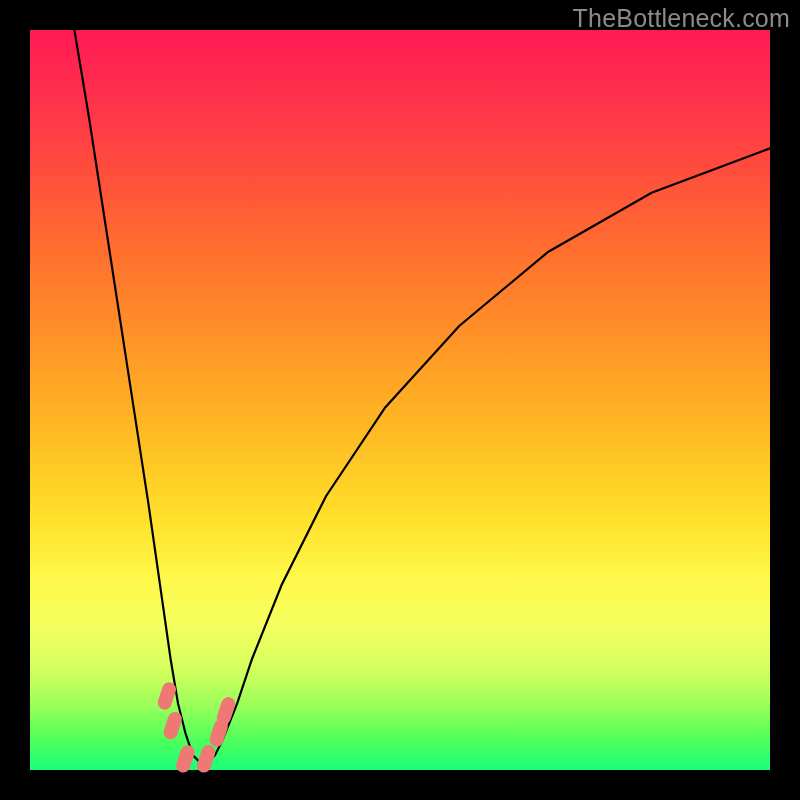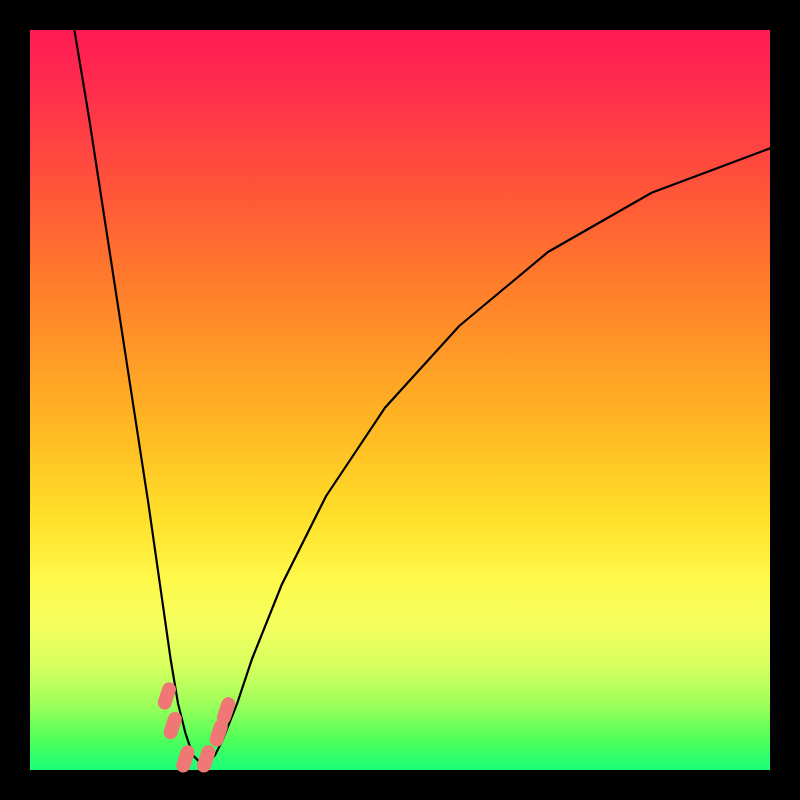--- a/index.html
+++ b/index.html
@@ -70,20 +70,21 @@
   .marker {
     fill: #ef7874;
     stroke: none;
   }
 </style>
 </head>
 <body>
 
 <div class="frame">
 
+  <div class="watermark">TheBottleneck.com</div>
 
   <div class="plot-area">
     <svg class="curve" viewBox="0 0 740 740">
       <path id="curve-path" class="curve-path" d="M44.4,0.0 L59.2,88.8 L74.0,185.0 L88.8,281.2 L103.6,377.4 L118.4,473.6 L133.2,577.2 L140.6,629.0 L148.0,673.4 L155.4,703.0 L162.8,725.2 L170.2,732.6 L177.6,732.6 L185.0,725.2 L192.4,710.4 L207.2,673.4 L222.0,629.0 L251.6,555.0 L296.0,466.2 L355.2,377.4 L429.2,296.0 L518.0,222.0 L621.6,162.8 L740.0,118.4"></path>
       <g id="markers-group">
           <rect x="129.9" y="652.0" width="14" height="28" rx="7" ry="7" class="marker" transform="rotate(18 136.9 666.0)"></rect>
           <rect x="135.8" y="681.6" width="14" height="28" rx="7" ry="7" class="marker" transform="rotate(18 142.8 695.6)"></rect>
           <rect x="148.4" y="714.9" width="14" height="28" rx="7" ry="7" class="marker" transform="rotate(18 155.4 728.9)"></rect>
           <rect x="169.1" y="714.9" width="14" height="28" rx="7" ry="7" class="marker" transform="rotate(18 176.1 728.9)"></rect>
           <rect x="181.7" y="689.0" width="14" height="28" rx="7" ry="7" class="marker" transform="rotate(18 188.7 703.0)"></rect>

